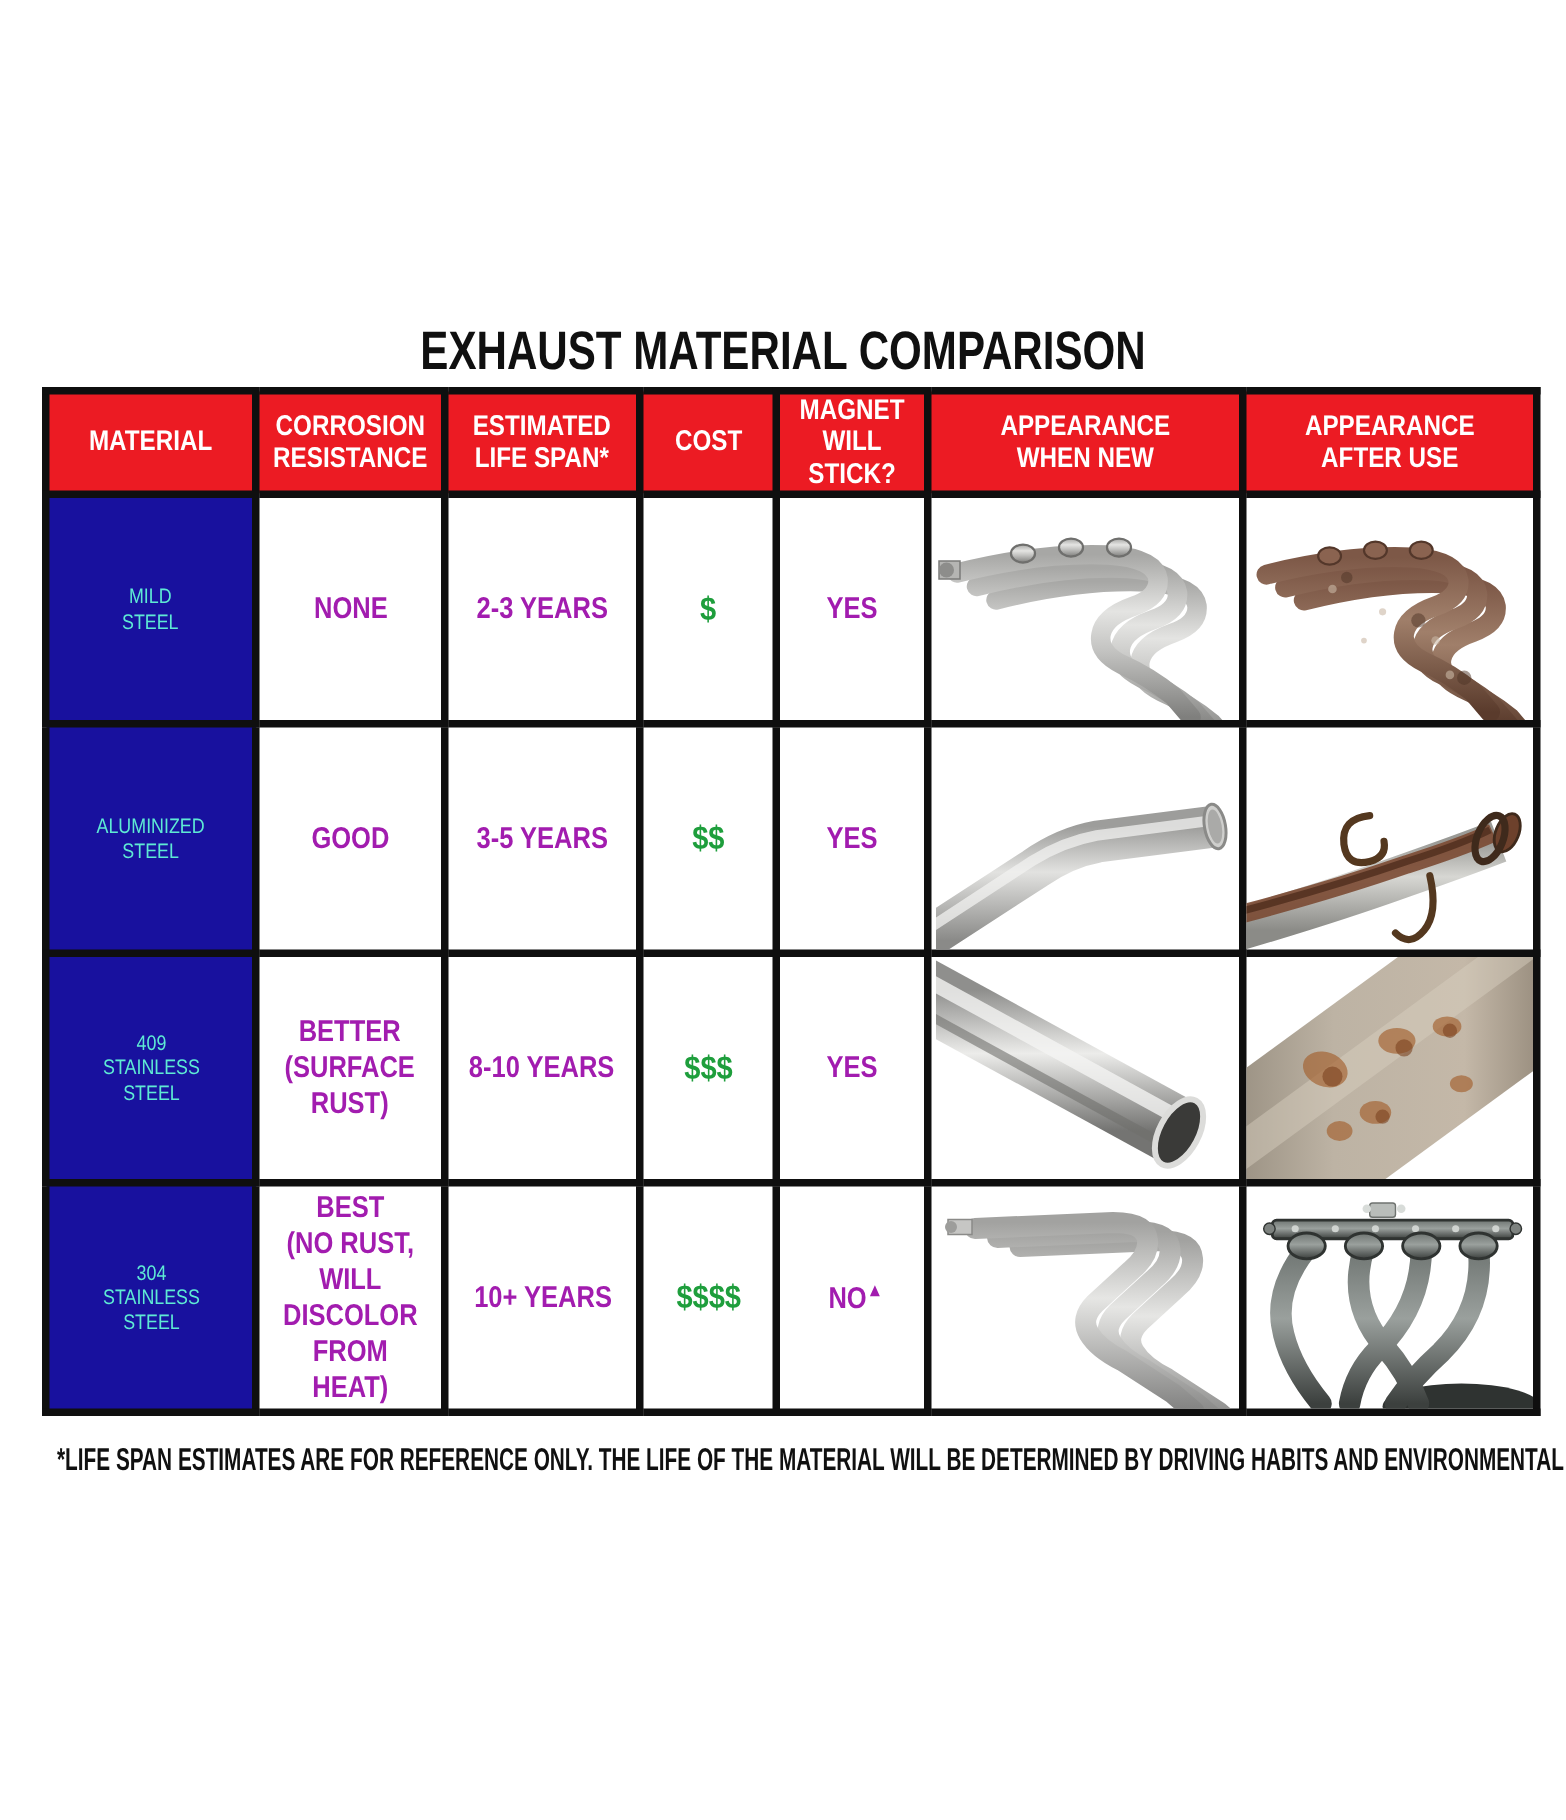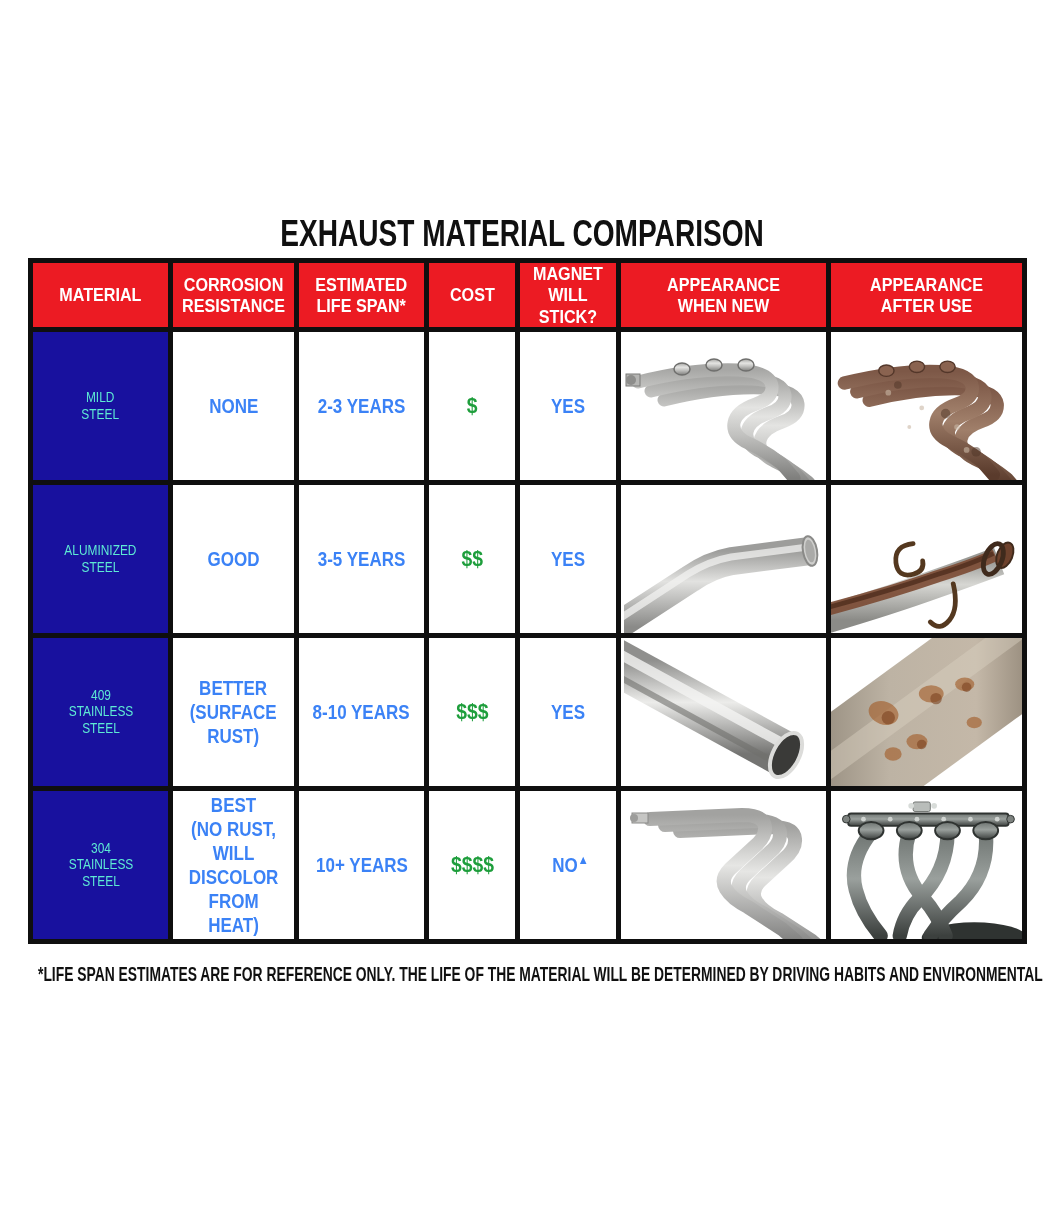--- a/index.html
+++ b/index.html
@@ -10,21 +10,21 @@
   
   .title{position:absolute;top:216px;left:0;width:1044px;margin:0;text-align:center;
     font-size:36px;font-weight:bold;letter-spacing:0;line-height:1;}
   .cond-c{display:inline-block;transform:scaleX(0.78);transform-origin:50% 50%;white-space:pre-line;}
   .cond-l{display:inline-block;transform:scaleX(0.66);transform-origin:0 50%;white-space:nowrap;}
   
   table.cmp{position:absolute;left:28px;top:258px;border-collapse:collapse;table-layout:fixed;}
   table.cmp th,table.cmp td{border:5px solid #0f0f0f;text-align:center;vertical-align:middle;padding:0;}
   th.hcell{background:#ec1b23;color:#ffffff;height:57px;font-size:19px;font-weight:bold;line-height:1.12;}
   td.mcell{background:#18119e;color:#5eead4;height:148px;font-size:14px;font-weight:normal;line-height:1.2;}
-  td.tcell{background:#ffffff;color:#3b82f6;height:148px;font-size:20px;font-weight:bold;line-height:1.2;}
+  td.tcell{background:#ffffff;color:#a21caf;height:148px;font-size:20px;font-weight:bold;line-height:1.2;}
   td.tcell .cond-c{transform:scaleX(0.85);}
   th.hcell .cond-c{transform:scaleX(0.85);}
   td.mcell .cond-c{transform:scaleX(0.85);}
   td.ccell{background:#ffffff;color:#1e9e3c;height:148px;font-size:22px;font-weight:bold;}
   td.ccell .cond-c{transform:scaleX(0.88);}
   td.icell{background:#ffffff;height:148px;padding:0;}
   td.icell svg{display:block;margin:0 auto;}
   .mk{display:inline-block;font-size:13px;vertical-align:super;transform:scaleX(0.9);}
   
   .notes{position:absolute;left:38px;top:960px;width:990px;}

